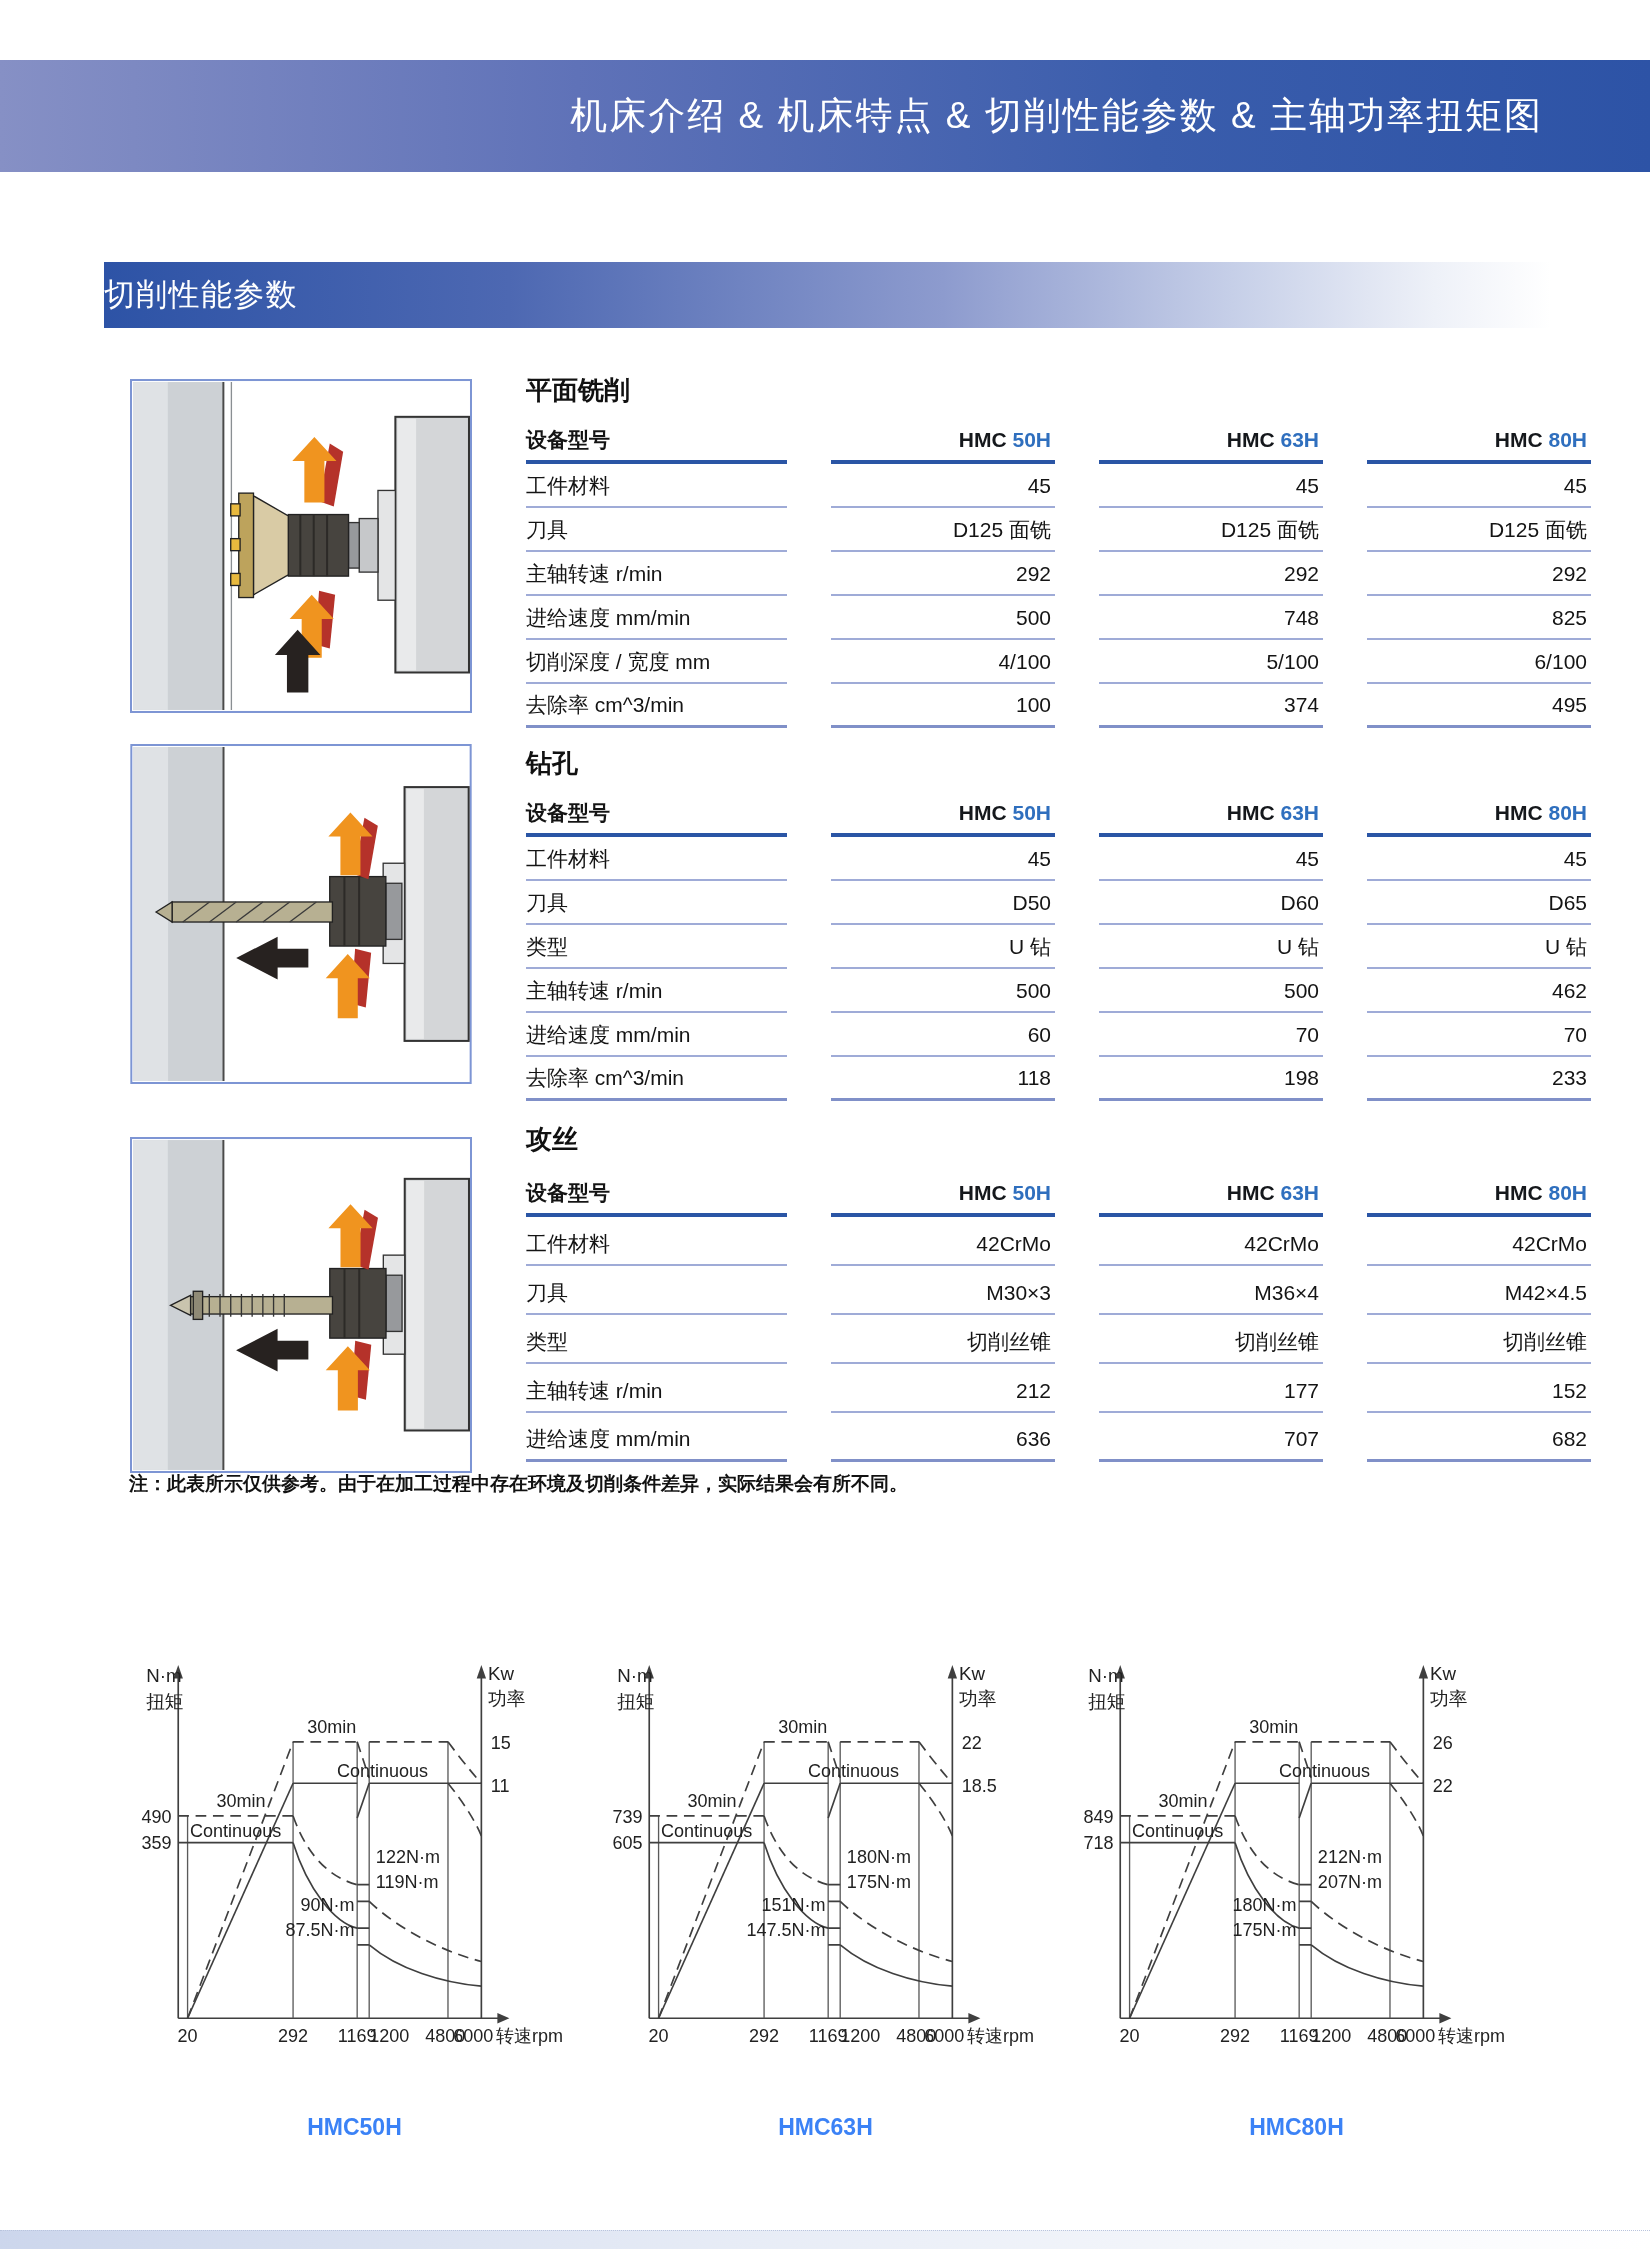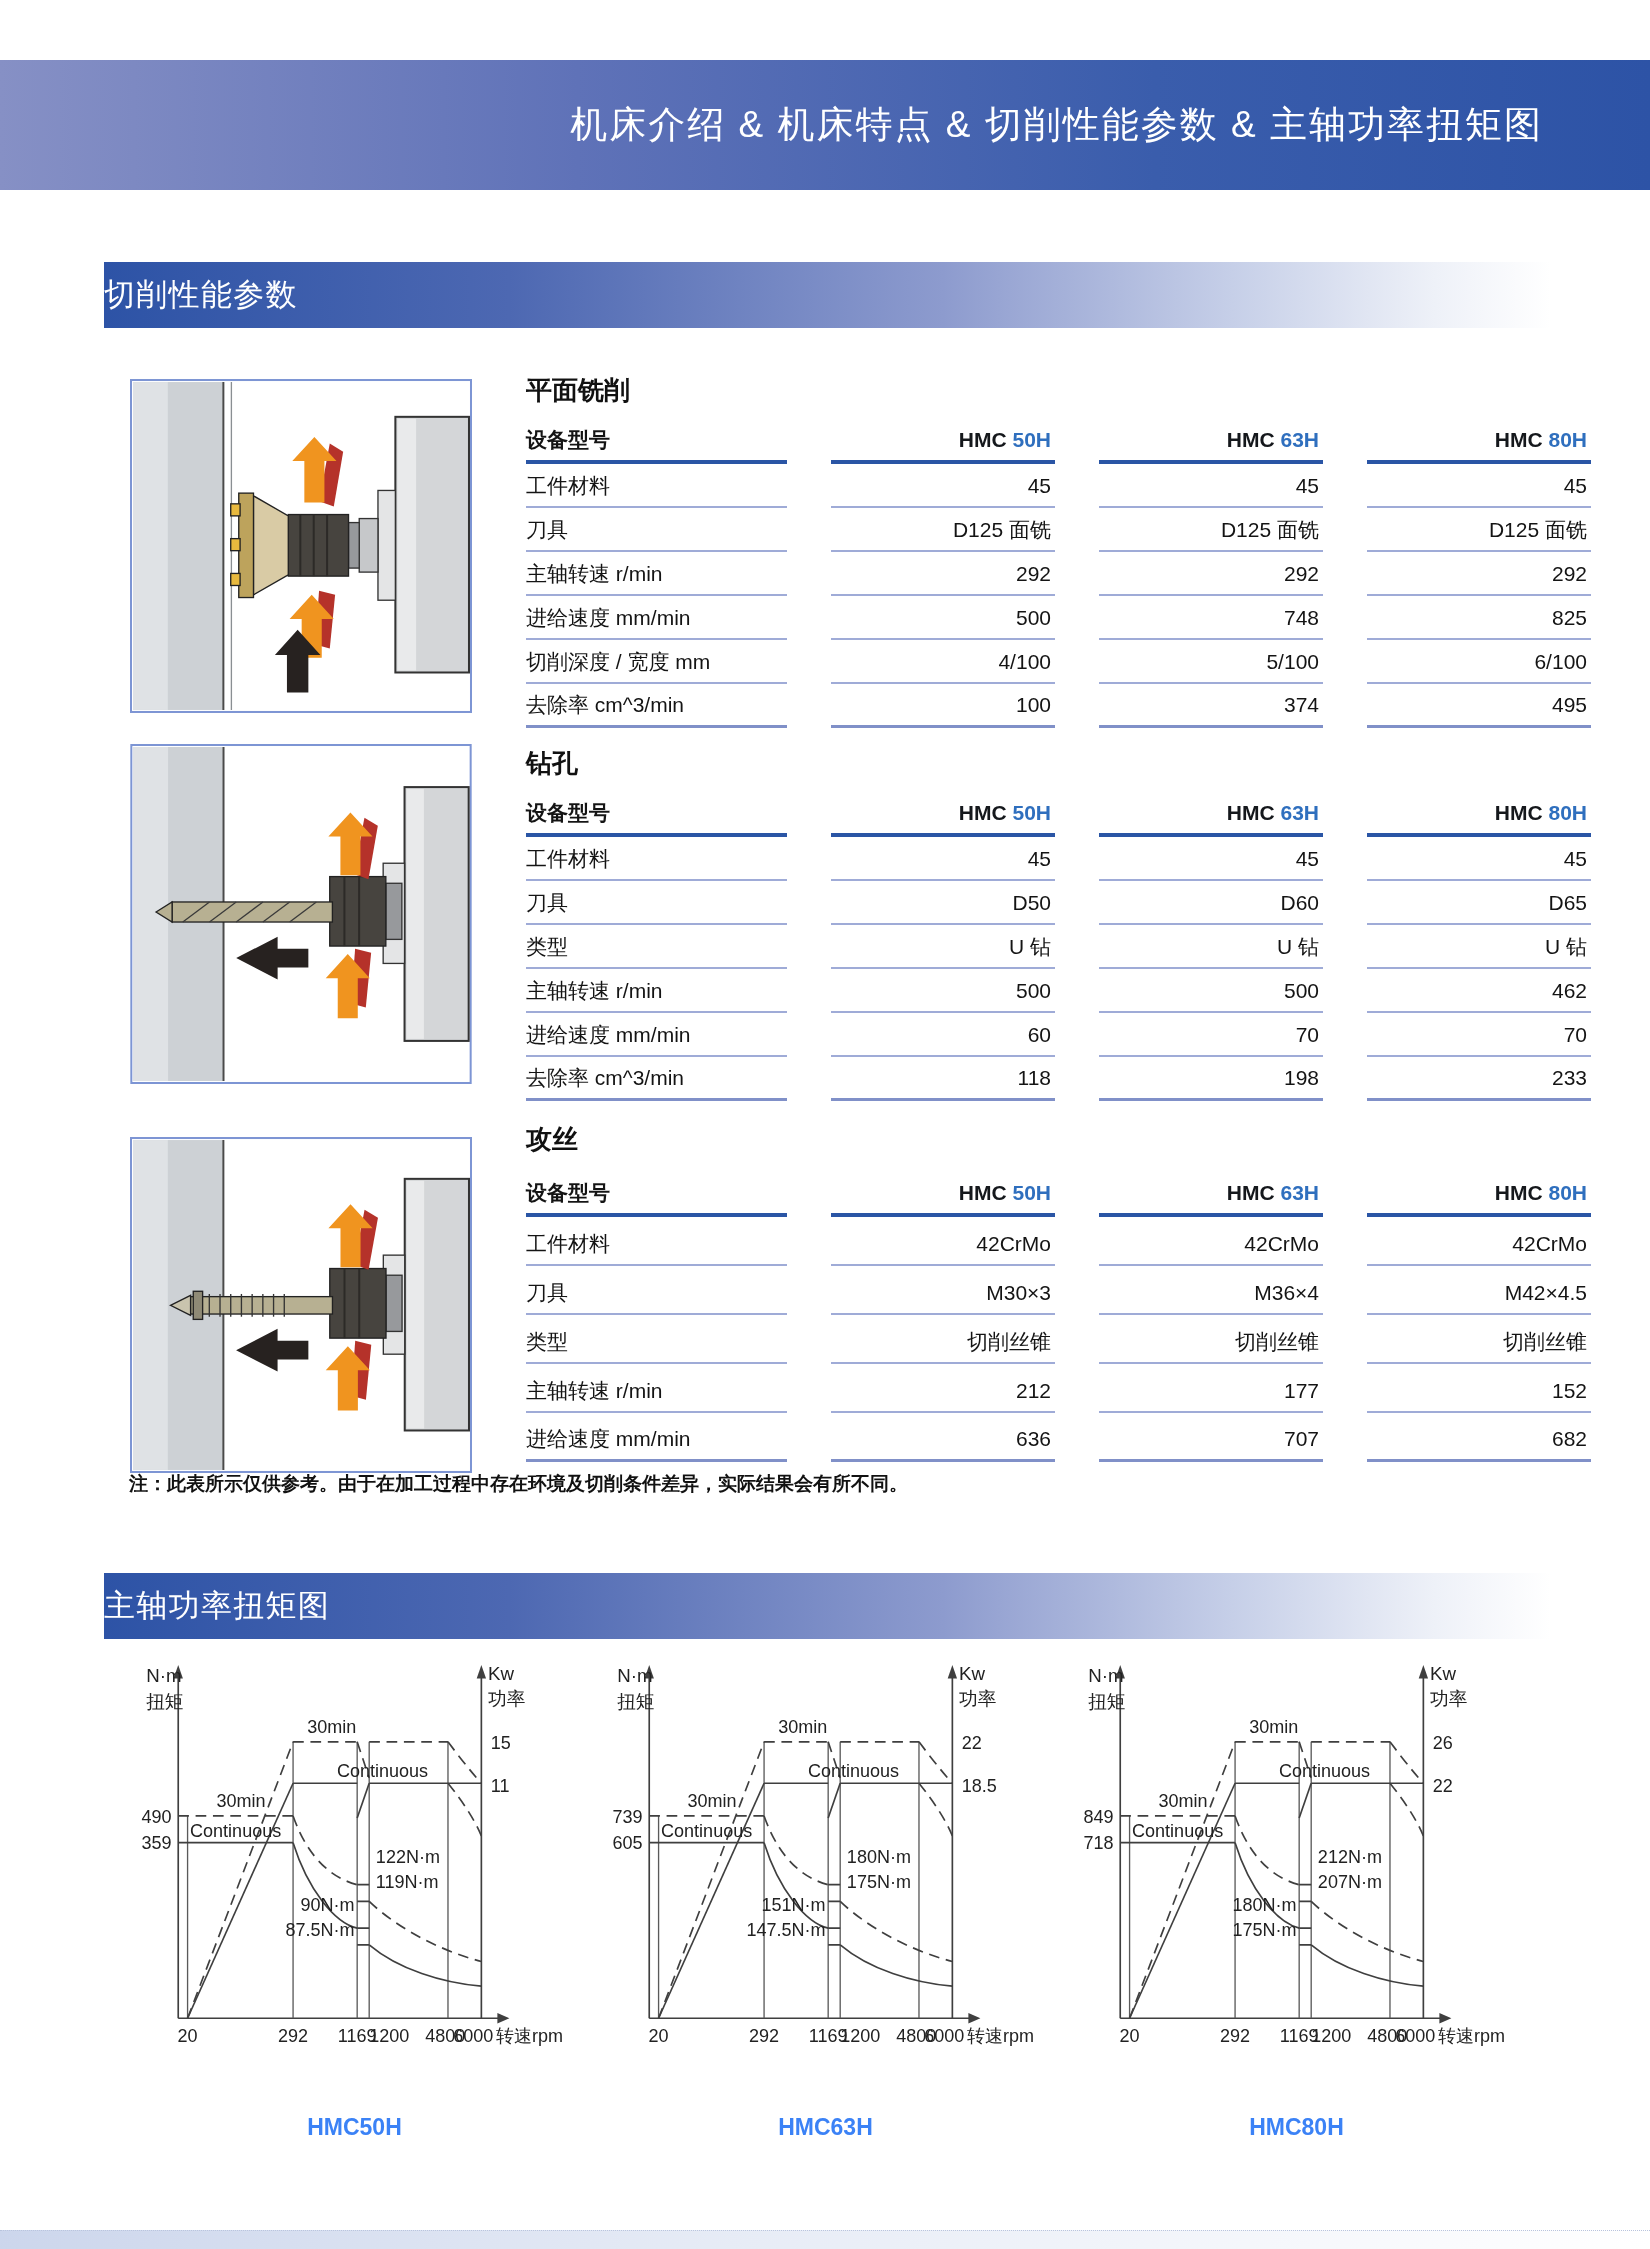--- a/index.html
+++ b/index.html
@@ -1,19 +1,19 @@
 <!DOCTYPE html>
 <html style="font-size:10.7px"><head>
 <meta charset="utf-8">
 <style>
   html,body{margin:0;padding:0;background:#fff;}
   .page{position:relative;width:1650px;height:2250px;background:#fff;overflow:hidden;
         font-family:"Liberation Sans","DejaVu Sans",sans-serif;color:#1a1a1a;}
   
-  .header-band{position:absolute;left:0;top:60px;width:1650px;height:130px;
+  .header-band{position:absolute;left:0;top:60px;width:1650px;height:112px;
     background:linear-gradient(90deg,#8690c5 0%,#5f72b8 35%,#3a5dac 70%,#2d53a6 100%);}
   .header-title{position:absolute;right:107px;top:50%;transform:translateY(-50%);
     color:#fff;font-size:37px;letter-spacing:2px;white-space:nowrap;}
   
   .section-band{position:absolute;left:104px;width:1447px;height:66px;box-sizing:border-box;
     display:flex;align-items:center;color:#fff;font-size:31px;letter-spacing:1.3px;
     background:linear-gradient(90deg,#2d53a6 0%,#4d68b2 28%,#8d9bce 58%,#c6cfe8 78%,#eef1f8 92%,#ffffff 100%);}
   .band-cutting{top:262px;}
   .band-torque{top:1573px;}
   
@@ -293,23 +293,20 @@
       <div class="trow trow-tall last">
             <div class="tcell lbl">进给速度 mm/min</div>
         <div class="tcell val">636</div>
         <div class="tcell val">707</div>
         <div class="tcell val">682</div>
       </div>
     </div>
 
   <div class="note">注：此表所示仅供参考。由于在加工过程中存在环境及切削条件差异，实际结果会有所不同。</div>
 
-  <div class="section-band band-torque">
-    <span>主轴功率扭矩图</span>
-  </div>
 
   <div class="chart chart-1"><svg width="441" height="434" viewBox="0 0 660 650">
   <path d="M66,565 V52" stroke="#3f3f3f" stroke-width="2.5" fill="none"></path>
         <polygon points="66,36 59,56 73,56" fill="#3f3f3f"></polygon>
   <path d="M520,565 V52" stroke="#3f3f3f" stroke-width="2.5" fill="none"></path>
         <polygon points="520,36 513,56 527,56" fill="#3f3f3f"></polygon>
   <path d="M66,565 H548" stroke="#3f3f3f" stroke-width="2.5" fill="none"></path>
         <polygon points="562,565 544,557 544,573" fill="#3f3f3f"></polygon>
   <path d="M80,565 V262" stroke="#5a5a5a" stroke-width="2" fill="none"></path>
         <path d="M238,565 V151" stroke="#5a5a5a" stroke-width="2" fill="none"></path>

